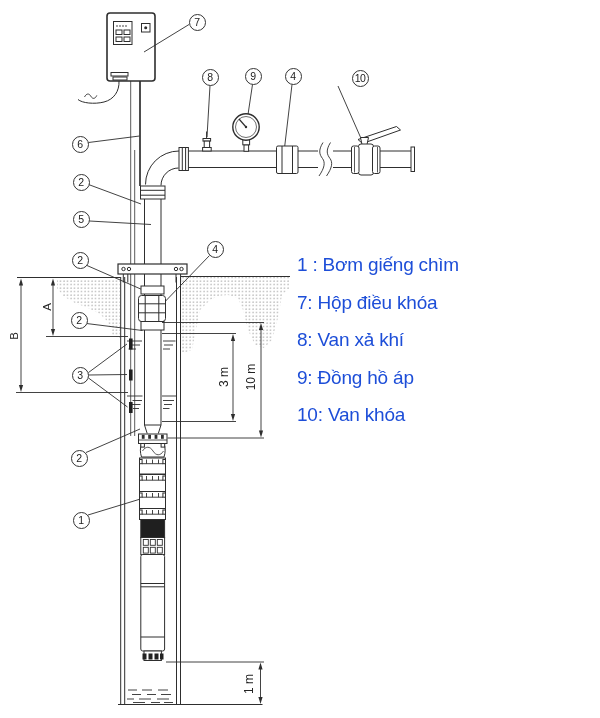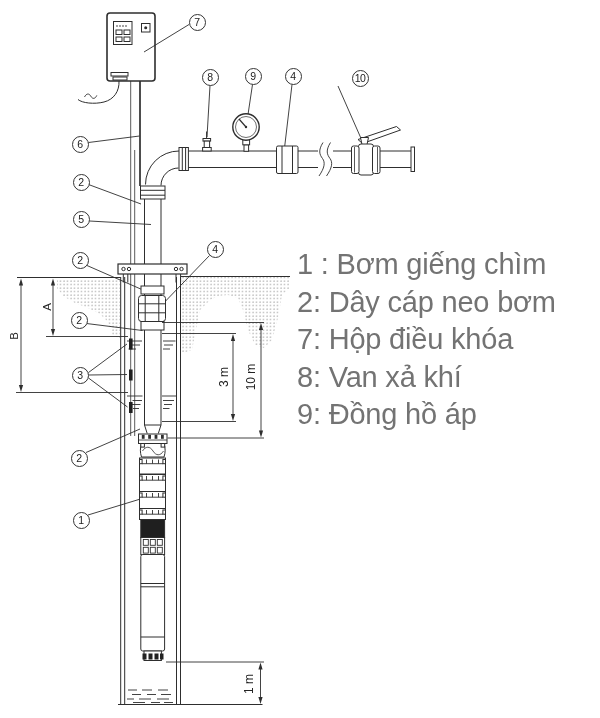--- a/index.html
+++ b/index.html
@@ -1,20 +1,20 @@
 <!DOCTYPE html>
 <html><head>
 <meta charset="utf-8">
 <style>
   html,body{margin:0;padding:0;background:#fff;}
   .stage{position:relative;width:600px;height:718px;background:#fff;overflow:hidden;
          font-family:"Liberation Sans", sans-serif;}
   .stage svg{position:absolute;left:0;top:0;}
   .legend{position:absolute;left:297px;top:246px;white-space:nowrap;}
-  .legend-row{height:37.5px;line-height:37.5px;font-size:29px;color:#737373;
+  .legend-row{height:37.5px;line-height:37.5px;font-size:19px;color:#1d4ed8;
               letter-spacing:-0.2px;}
   .co{position:absolute;width:17px;height:17px;border:1.3px solid #343434;border-radius:50%;
       background:#fff;box-sizing:border-box;display:flex;align-items:center;justify-content:center;
       font-size:10.5px;color:#222;letter-spacing:-0.5px;}
   .dim{position:absolute;font-size:12px;color:#222;white-space:nowrap;
        transform:translate(-50%,-50%) rotate(-90deg);}
   .dim.small{font-size:11.5px;}
 </style>
 </head>
 <body>
@@ -340,19 +340,19 @@
     </div>
 
 <span class="dim small" style="left:46.5px;top:307px;">A</span>
 <span class="dim small" style="left:13.5px;top:335.5px;">B</span>
 <span class="dim" style="left:224px;top:377px;">3 m</span>
 <span class="dim" style="left:250.5px;top:377px;">10 m</span>
 <span class="dim" style="left:249px;top:683.5px;">1 m</span>
 
 <div class="legend">
   <div class="legend-row">1 : Bơm giếng chìm</div>
-  <div class="legend-row">2: Dây cáp neo bơm</div>
   <div class="legend-row">7: Hộp điều khóa</div>
   <div class="legend-row">8: Van xả khí</div>
   <div class="legend-row">9: Đồng hồ áp</div>
+  <div class="legend-row">10: Van khóa</div>
 </div>
 
 </div>
 
 </body></html>

